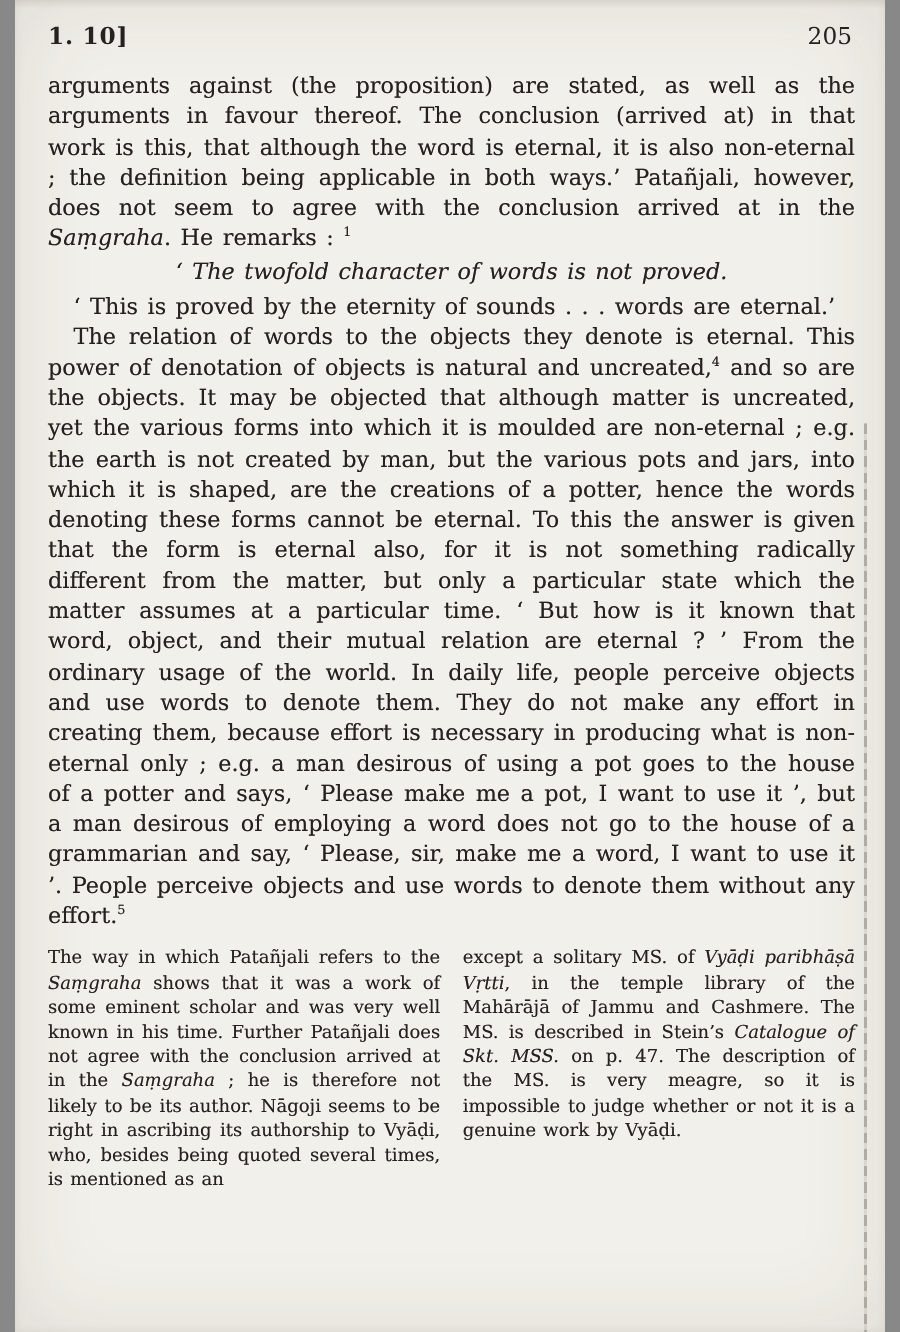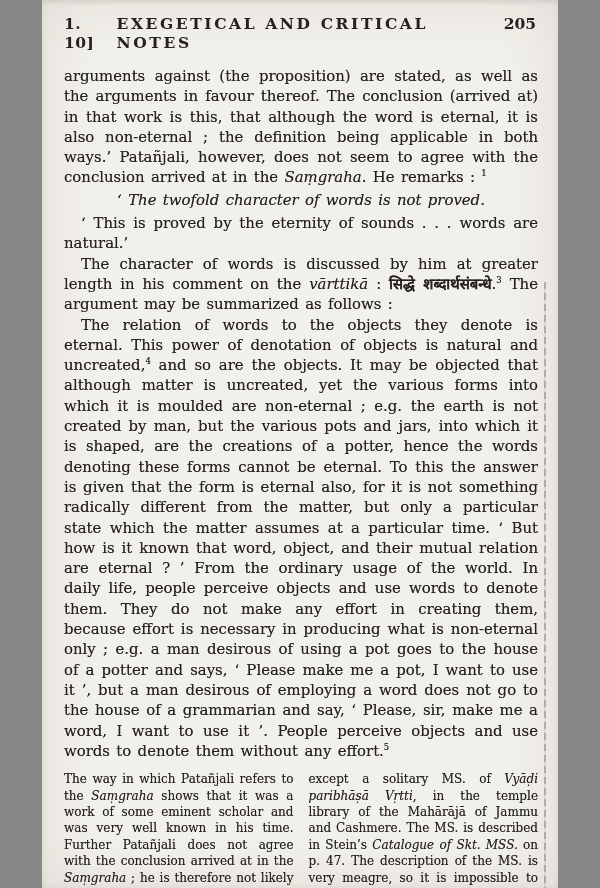--- a/index.html
+++ b/index.html
@@ -1,35 +1,35 @@
 <!DOCTYPE html>
 <html><head>
 <meta charset="utf-8">
 <style>
   html,body{margin:0;padding:0;background:#888;}
   .page{
     position:relative;
-    width:516px;height:888px;
+    width:580px;height:888px;
     margin:0 auto;
     background:#f2f0ea;
     box-shadow:inset 0 0 60px rgba(60,50,35,0.10), inset 0 0 6px rgba(60,50,35,0.08);
     font-family:"DejaVu Serif","Liberation Serif",serif;
     color:#242120;
     box-sizing:border-box;
     padding:12px 20px 0 22px;
     overflow:hidden;
   }
   .header{
     display:flex;align-items:baseline;justify-content:space-between;
     font-size:15.5px;
     margin:2px 2px 14px 0;
   }
   .folio{font-weight:700;letter-spacing:.5px;}
   .title{letter-spacing:2.6px;font-weight:700;font-size:15.5px;}
-  .pagenum{font-weight:700;}
+  .pagenum{font-weight:400;}
   .body-text{
     font-size:14.9px;
     line-height:20.3px;
     text-align:justify;
     word-spacing:1.6px;
     text-shadow:0 0 .4px rgba(36,33,32,.55);
   }
   .body-text p{margin:0;}
   .body-text p.indent{text-indent:17px;}
   .body-text p.center{
@@ -71,29 +71,27 @@
   }
 </style>
 </head>
 <body>
 
 <div class="page">
   <div class="smudge"></div>
 
   <div class="header">
     <span class="folio">1. 10]</span>
-    <span class="title">EXEGETICAL AND CRITICAL NOTES</span>
     <span class="pagenum">205</span>
   </div>
 
   <div class="body-text" id="body-text">
       <p class="flush"><span>arguments against (the proposition) are stated, as well as the arguments in favour thereof.  The conclusion (arrived at) in that work is this, that although the word is eternal, it is also non-eternal ; the definition being applicable in both ways.’  Patañjali, however, does not seem to agree with the conclusion arrived at in the </span><span class="it">Saṃgraha</span><span>.  He remarks : </span><sup>1</sup></p>
       <p class="center"><span class="it">‘ The twofold character of words is not proved.</span></p>
-      <p class="indent"><span>‘ This is proved by the eternity of sounds . . . words are natural.’</span></p>
-      <p class="indent"><span>The character of words is discussed by him at greater length in his comment on the </span><span class="it">vārttikā</span><span> : </span><span class="dev">सिद्धे शब्दार्थसंबन्धे</span><span>.</span><sup>3</sup><span>  The argument may be summarized as follows :</span></p>
+      <p class="indent"><span>‘ This is proved by the eternity of sounds . . . words are eternal.’</span></p>
       <p class="indent"><span>The relation of words to the objects they denote is eternal.  This power of denotation of objects is natural and uncreated,</span><sup>4</sup><span> and so are the objects.  It may be objected that although matter is uncreated, yet the various forms into which it is moulded are non-eternal ; e.g. the earth is not created by man, but the various pots and jars, into which it is shaped, are the creations of a potter, hence the words denoting these forms cannot be eternal.  To this the answer is given that the form is eternal also, for it is not something radically different from the matter, but only a particular state which the matter assumes at a particular time.  ‘ But how is it known that word, object, and their mutual relation are eternal ? ’  From the ordinary usage of the world.  In daily life, people perceive objects and use words to denote them.  They do not make any effort in creating them, because effort is necessary in producing what is non-eternal only ; e.g. a man desirous of using a pot goes to the house of a potter and says, ‘ Please make me a pot, I want to use it ’, but a man desirous of employing a word does not go to the house of a grammarian and say, ‘ Please, sir, make me a word, I want to use it ’.  People perceive objects and use words to denote them without any effort.</span><sup>5</sup></p>
     </div>
 
   <div class="footnotes">
     <div class="fn-col" id="fn-left">
         <p class="flush"><span>The way in which Patañjali refers to the </span><span class="it">Saṃgraha</span><span> shows that it was a work of some eminent scholar and was very well known in his time.  Further Patañjali does not agree with the conclusion arrived at in the </span><span class="it">Saṃgraha</span><span> ; he is therefore not likely to be its author.  Nāgoji seems to be right in ascribing its authorship to Vyāḍi, who, besides being quoted several times, is mentioned as an </span></p>
       </div>
     <div class="fn-col" id="fn-right">
         <p class="flush"><span>except a solitary MS. of </span><span class="it">Vyāḍi paribhāṣā Vṛtti</span><span>, in the temple library of the Mahārājā of Jammu and Cashmere.  The MS. is described in Stein’s </span><span class="it">Catalogue of Skt. MSS.</span><span> on p. 47.  The description of the MS. is very meagre, so it is impossible to judge whether or not it is a genuine work by Vyāḍi.</span></p>
       </div>

